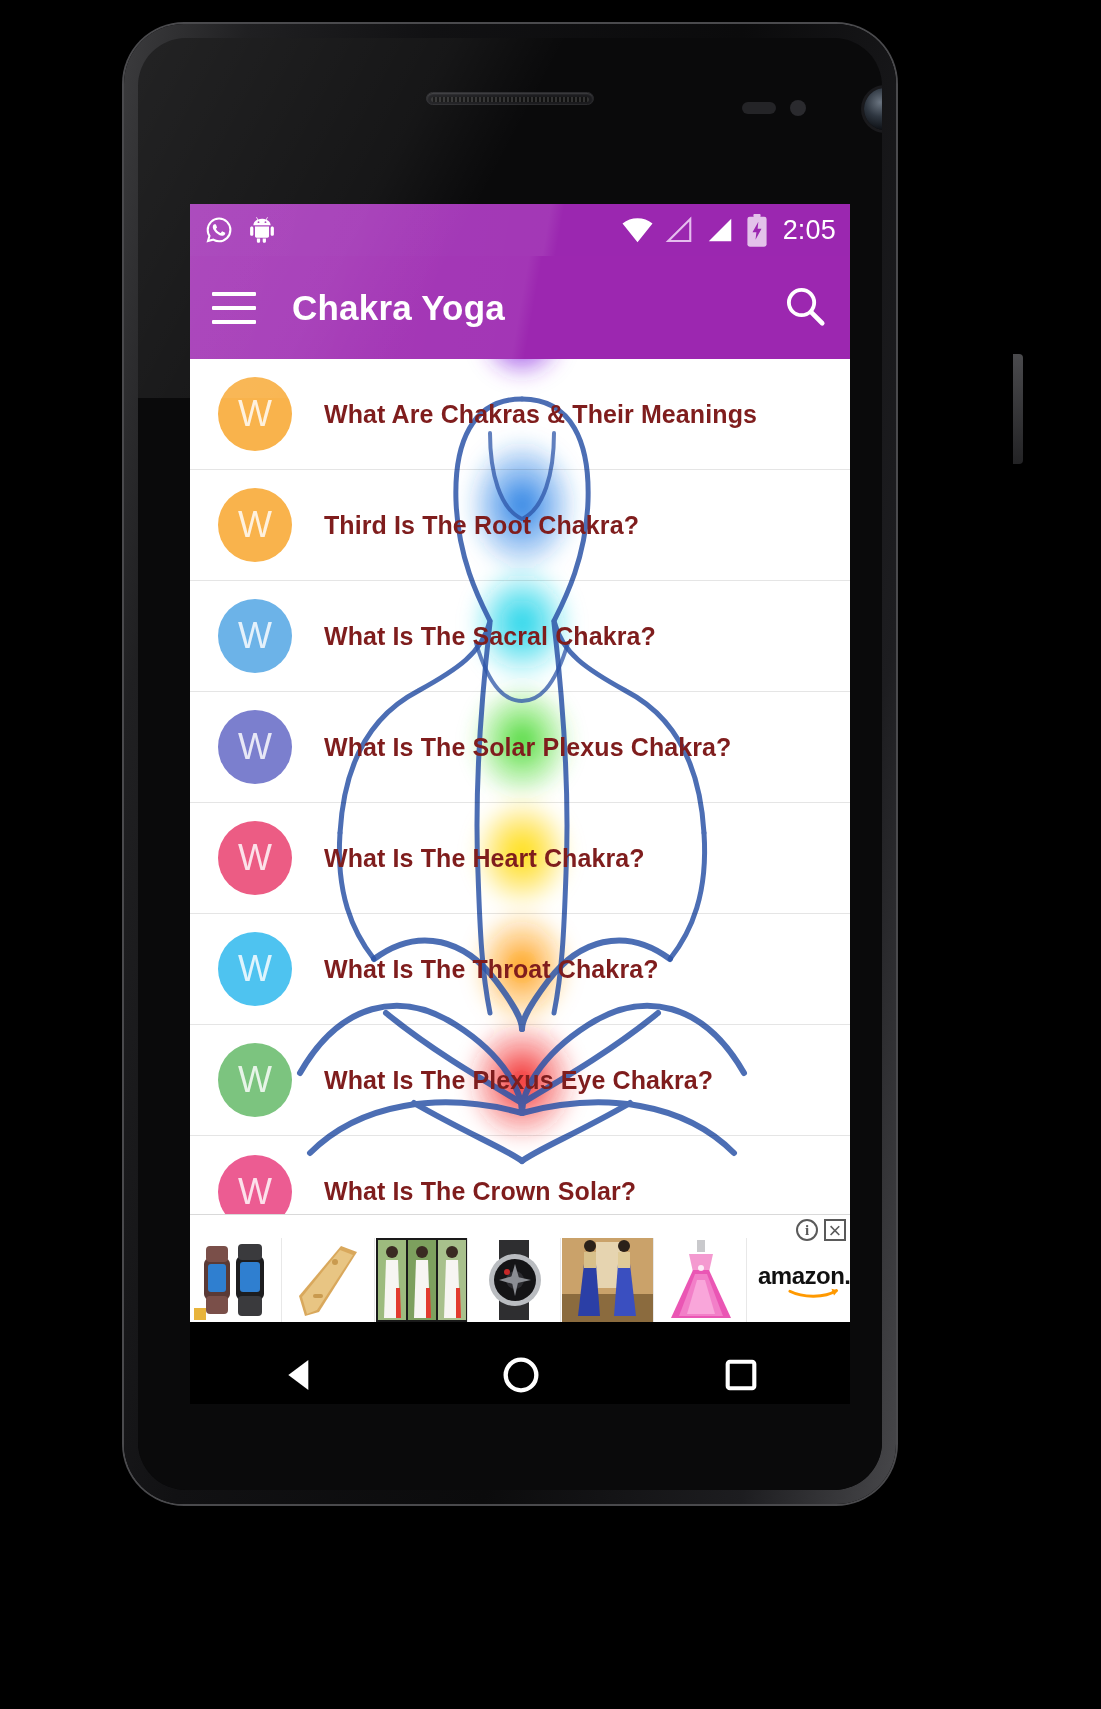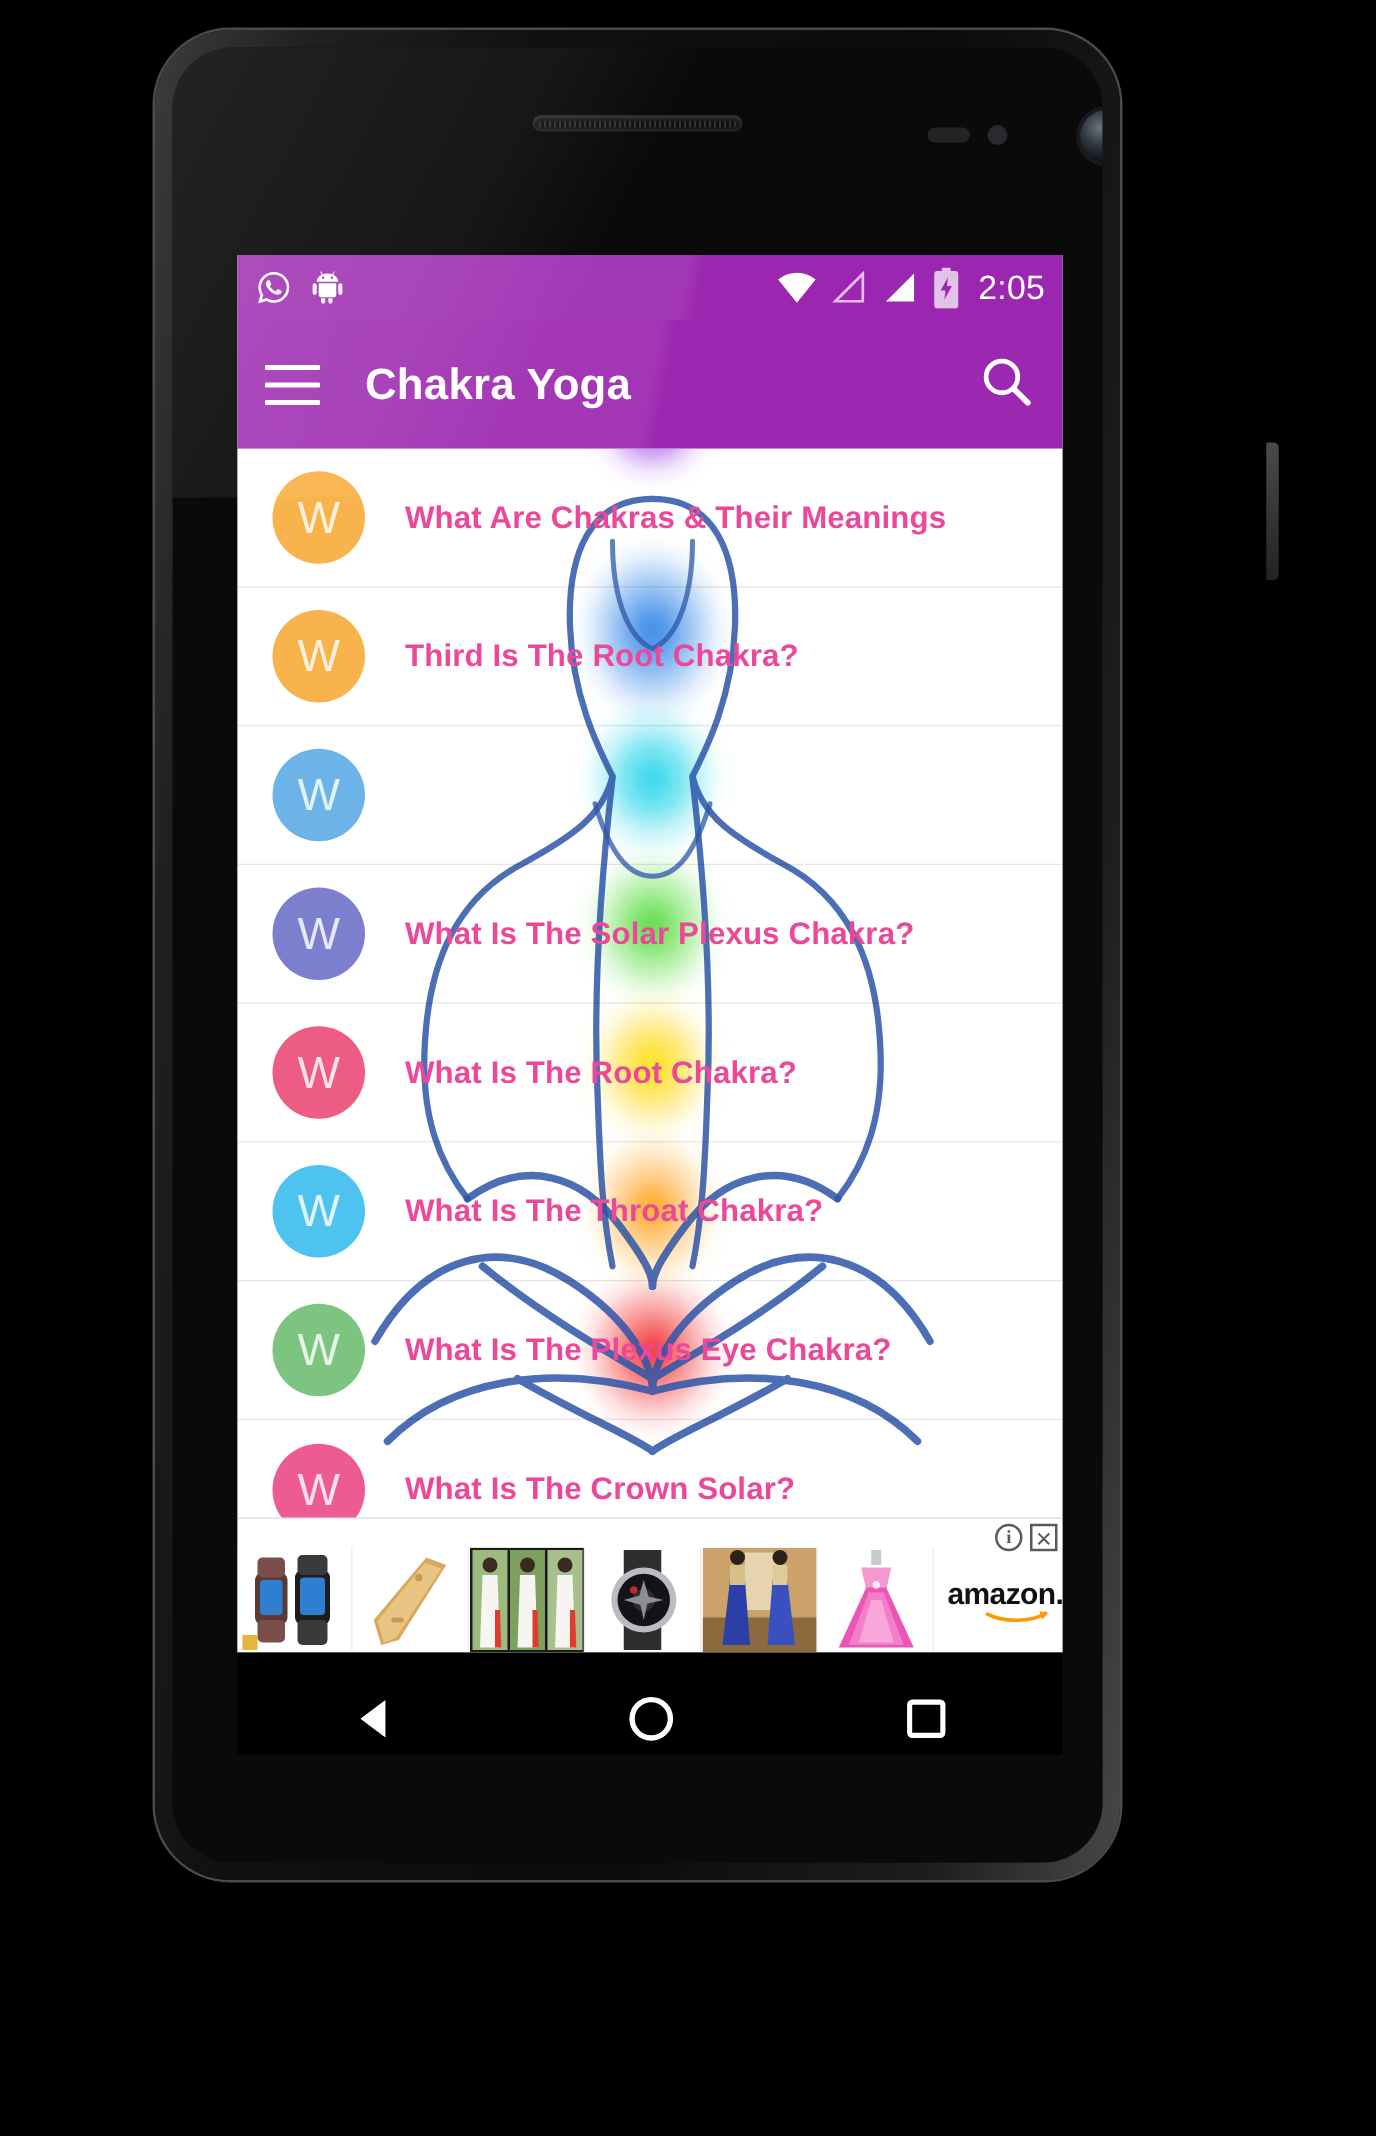--- a/index.html
+++ b/index.html
@@ -110,21 +110,21 @@
   }
   .row:last-child { border-bottom: none; }
   .avatar {
     width: 74px; height: 74px; border-radius: 50%;
     display:flex; align-items:center; justify-content:center;
     color: rgba(255,255,255,.82); font-size: 36px; font-weight:300;
     flex: 0 0 auto;
   }
   .row-label {
     margin-left: 32px; font-size: 25px; font-weight: 700;
-    color: #ec4899; letter-spacing: .1px; white-space: nowrap;
+    color: #7f1d1d; letter-spacing: .1px; white-space: nowrap;
   }
 
   
   .adbanner {
     position: relative; height: 108px; width: 100%;
     background:#fff; border-top:1px solid #d9d9d9;
     display:flex; align-items:flex-end; overflow:hidden;
   }
   .ad-thumbs { display:flex; height:100%; align-items:flex-end; }
   .ad-thumb { width:92px; height:84px; margin-right:1px; border-right:1px solid #e8e8e8;
@@ -306,32 +306,33 @@
             <div class="row">
               <div class="avatar" style="background:#f9b34c">
                   <span>W</span>
                 </div>
               <div class="row-label">Third Is The Root Chakra?</div>
             </div>
             <div class="row">
               <div class="avatar" style="background:#6cb3e8">
                   <span>W</span>
                 </div>
+              <div class="row-label">What Is The Sacral Chakra?</div>
             </div>
             <div class="row">
               <div class="avatar" style="background:#7b7fce">
                   <span>W</span>
                 </div>
               <div class="row-label">What Is The Solar Plexus Chakra?</div>
             </div>
             <div class="row">
               <div class="avatar" style="background:#ec5c84">
                   <span>W</span>
                 </div>
-              <div class="row-label">What Is The Root Chakra?</div>
+              <div class="row-label">What Is The Heart Chakra?</div>
             </div>
             <div class="row">
               <div class="avatar" style="background:#4ec3f0">
                   <span>W</span>
                 </div>
               <div class="row-label">What Is The Throat Chakra?</div>
             </div>
             <div class="row">
               <div class="avatar" style="background:#7cc47f">
                   <span>W</span>

